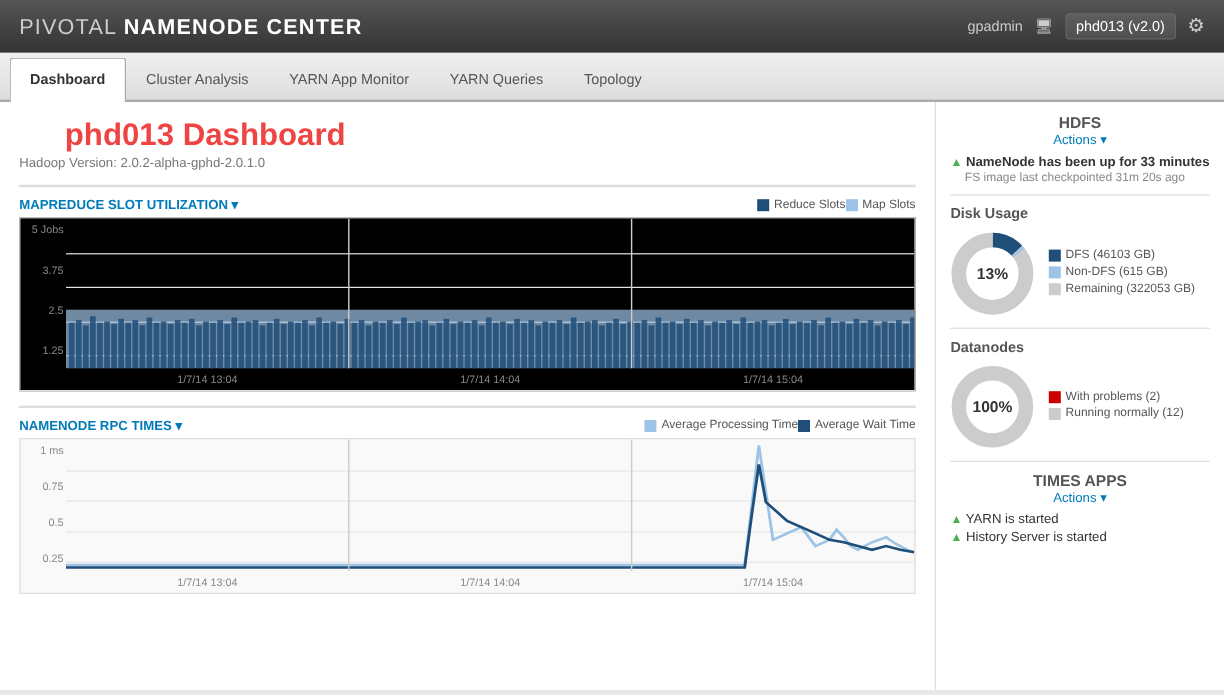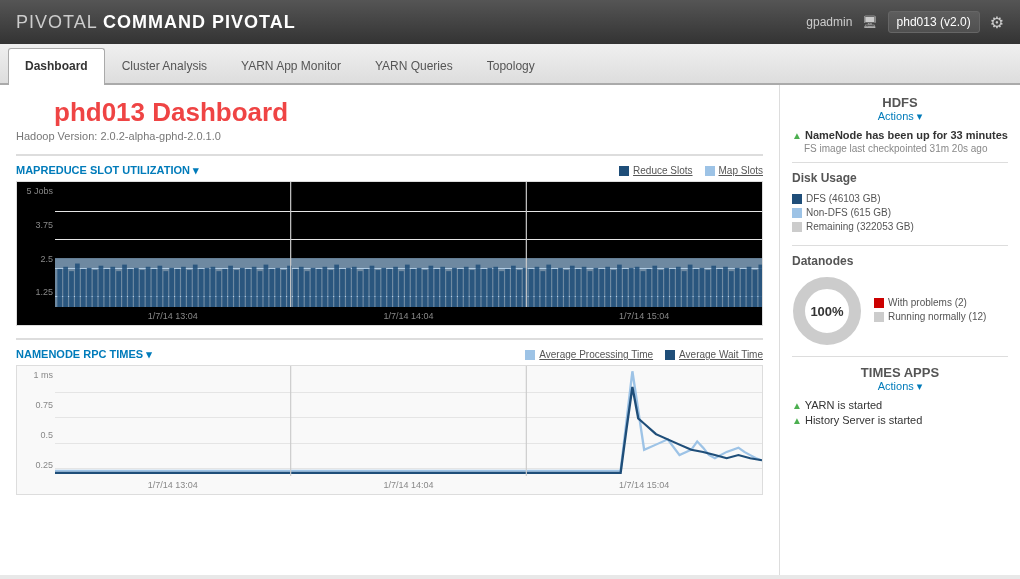--- a/index.html
+++ b/index.html
@@ -72,21 +72,21 @@
       margin-bottom: 4px;
       border-top: 2px solid #ddd;
       padding-top: 8px;
     }
     .chart-title {
       font-size: 11px;
       font-weight: bold;
       color: #007bba;
       text-transform: uppercase;
     }
-    .chart-legend { display: flex; gap: 12px; font-size: 10px; color: #555; align-items: center; text-decoration: underline; }
+    .chart-legend { display: flex; font-size: 10px; color: #555; align-items: center; }
     .legend-item { display: flex; align-items: center; gap: 4px; }
     .legend-box { width: 10px; height: 10px; display: inline-block; }
 
     .chart-container {
       background: #000000;
       border: 1px solid #ddd;
       height: 145px;
       position: relative;
       overflow: hidden;
       margin-bottom: 12px;
@@ -185,21 +185,21 @@
       left: 38px;
       right: 0;
       border-top: 1px solid #e5e5e5;
     }
   </style>
 </head>
 <body>
 
 <div id="header">
   <div class="title">
-    <span>PIVOTAL </span><strong>COMMAND PIVOTAL</strong>
+    <span>PIVOTAL </span><strong>NAMENODE CENTER</strong>
   </div>
   <div class="right-controls">
     <span>gpadmin</span>
     <span>🖥</span>
     <button class="cluster-name">phd013 (v2.0)</button>
     <button class="gear-btn">⚙</button>
   </div>
 </div>
 
 <div id="tabs">
@@ -444,20 +444,33 @@
         <span> NameNode has been up for 33 minutes</span>
       </div>
       <div class="status-sub">FS image last checkpointed 31m 20s ago</div>
     </div>
 
     <hr class="section-divider">
 
     <div class="disk-usage-title">Disk Usage</div>
 
     <div class="donut-row">
+      <div class="donut-container">
+        <svg width="70" height="70" viewBox="0 0 70 70">
+
+          <circle cx="35" cy="35" r="28" fill="none" stroke="#ccc" stroke-width="12" stroke-dasharray="175.92 0" stroke-dashoffset="-13.19"></circle>
+
+          <circle cx="35" cy="35" r="28" fill="none" stroke="#9dc3e6" stroke-width="12" stroke-dasharray="2.64 173.28" stroke-dashoffset="-10.55"></circle>
+
+          <circle cx="35" cy="35" r="28" fill="none" stroke="#1f4e79" stroke-width="12" stroke-dasharray="22.88 153.04" stroke-dashoffset="0" transform="rotate(-90 35 35)"></circle>
+          <circle cx="35" cy="35" r="28" fill="none" stroke="#9dc3e6" stroke-width="12" stroke-dasharray="2.64 173.28" transform="rotate(-90 35 35) rotate(46.8 35 35)"></circle>
+          <circle cx="35" cy="35" r="28" fill="none" stroke="#ccc" stroke-width="12" stroke-dasharray="150.4 25.52" transform="rotate(-90 35 35) rotate(52.56 35 35)"></circle>
+        </svg>
+        <span class="donut-label">13%</span>
+      </div>
       <div class="donut-legend">
         <div class="donut-legend-item">
           <span class="donut-legend-box" style="background:#1f4e79"></span>
           <span>DFS (46103 GB)</span>
         </div>
         <div class="donut-legend-item">
           <span class="donut-legend-box" style="background:#9dc3e6"></span>
           <span>Non-DFS (615 GB)</span>
         </div>
         <div class="donut-legend-item">

